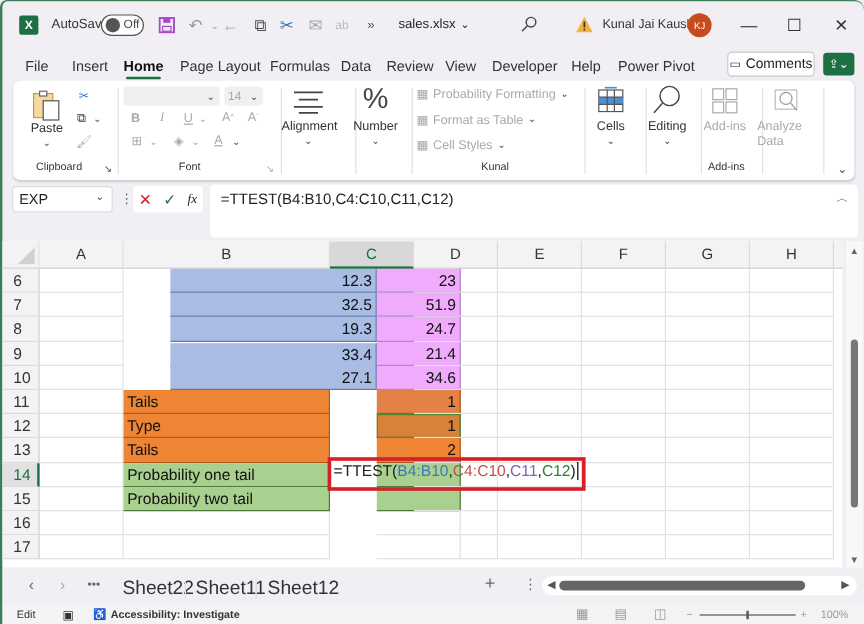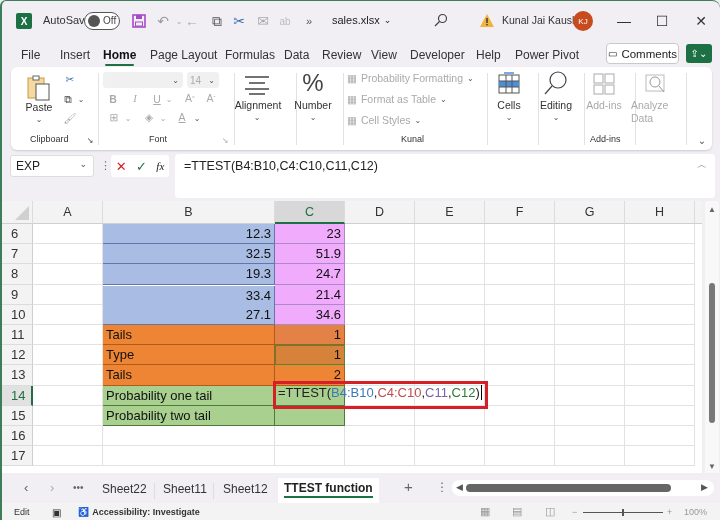--- a/index.html
+++ b/index.html
@@ -47,37 +47,37 @@
   .formula-box { position: absolute; left: 173px; top: 153px; width: 540px; height: 44px; background: #fff; border-radius: 4px; font-size: 12.5px; padding: 5px 9px; color: #222; }
   .formula-box .collapse { position: absolute; right: 8px; top: 4px; font-size: 10px; color: #555; }
 
   
   .grid { position: absolute; left: 0; top: 200px; width: 700px; height: 272px; background: #fff; overflow: hidden; }
   .colhdr { position: absolute; top: 0; height: 23px; background: #f3f3f3; border-right: 1px solid #dcdcdc; border-bottom: 1px solid #cfcfcf; font-size: 12.5px; color: #333; display: flex; align-items: center; justify-content: center; }
   .colhdr.sel { background: #d8d8d8; color: #1d7044; border-bottom: 2px solid #1d7044; }
   .rowhdr { position: absolute; left: 0; width: 31px; background: #f3f3f3; border-bottom: 1px solid #dcdcdc; border-right: 1px solid #cfcfcf; font-size: 13px; color: #333; display: flex; align-items: center; padding-left: 9px; }
   .rowhdr.sel { color: #1d7044; background: #e1e1e1; border-right: 2px solid #1d7044; }
   .cell { position: absolute; border-right: 1px solid #e2e2e2; border-bottom: 1px solid #e2e2e2; font-size: 13px; display: flex; align-items: center; padding: 0 3px; white-space: nowrap; overflow: hidden; color: #111; }
-  .cell.num { justify-content: flex-end; }
+  .cell.num { justify-content: flex-end; margin-left: 39px; }
   .cell.blue { background: #a9bce3; border-color: #6276a8; }
   .cell.bluec { background: #f0abfc; border-color: #a88ac4; }
   .cell.orange { background: #ee8534; border-color: #b15a1a; }
   .cell.orangec { background: #e48146; border-color: #b15a1a; }
   .cell.green { background: #a9d08e; border-color: #4b7a3a; }
   .edit-cell { position: absolute; left: 271px; top: 380px; width: 215px; height: 28px; border: 3px solid #d42026; background: transparent; }
   .f-b { color: #3f78b8; } .f-c { color: #c0504d; margin-top: 44px; } .f-d { color: #7d60a8; } .f-e { color: #2e7d32; }
 
   .vscroll { position: absolute; left: 703px; top: 200px; width: 14px; height: 272px; background: #f8f8f8; }
   .vscroll .thumb { position: absolute; left: 4px; top: 82px; width: 6px; height: 140px; background: #777; border-radius: 3px; }
   .vscroll .arr { position: absolute; left: 3px; font-size: 8px; color: #666; }
 
   
   .tabbar { position: absolute; left: 0; top: 472px; width: 720px; height: 30px; background: #f1eff3; }
   .tab-nav { position: absolute; top: 7px; font-size: 13px; color: #666; }
-  .sheet-tab { position: absolute; top: 9px; font-size: 12px; color: #333; }
+  .sheet-tab { position: absolute; top: 9px; font-size: 16px; color: #333; }
   .sheet-tab.active { top: 5px; height: 25px; background: #fff; padding: 3px 6px; font-weight: bold; color: #222; }
   .sheet-tab.active span { border-bottom: 2px solid #1d7044; padding-bottom: 1px; }
   .tab-sep { position: absolute; top: 10px; width: 1px; height: 16px; background: #ddd; }
   .hscroll { position: absolute; left: 450px; top: 479px; width: 262px; height: 16px; background: #fff; border-radius: 8px; }
   .hscroll .thumb { position: absolute; left: 14px; top: 4px; width: 205px; height: 8px; background: #666; border-radius: 4px; }
 
   
   .statusbar { position: absolute; left: 0; top: 502px; width: 720px; height: 18px; background: #f3f3f3; font-size: 9px; color: #333; }
   .status-item { position: absolute; top: 4px; display: flex; align-items: center; gap: 3px; }
 </style>
@@ -434,21 +434,20 @@
 
   <div class="tabbar">
     <span class="tab-nav" style="left:22px;">‹</span>
     <span class="tab-nav" style="left:48px;color:#aaa;">›</span>
     <span class="tab-nav" style="left:71px;font-size:10px;top:9px;">•••</span>
     <span class="sheet-tab" style="left:100px;">Sheet22</span>
     <span class="tab-sep" style="left:152px;"></span>
     <span class="sheet-tab" style="left:161px;">Sheet11</span>
     <span class="tab-sep" style="left:211px;"></span>
     <span class="sheet-tab" style="left:221px;">Sheet12</span>
-    <div class="sheet-tab active" style="left:276px;"><span>TTEST function</span></div>
     <span class="tab-nav" style="left:402px;font-size:15px;top:5px;">+</span>
     <span class="tab-nav" style="left:434px;font-size:12px;">⋮</span>
   </div>
   <div class="hscroll">
     <span style="position:absolute;left:4px;top:2px;font-size:9px;color:#555;">◀</span>
     <div class="thumb"></div>
     <span style="position:absolute;right:6px;top:2px;font-size:9px;color:#555;">▶</span>
   </div>
 
   <div class="statusbar">

